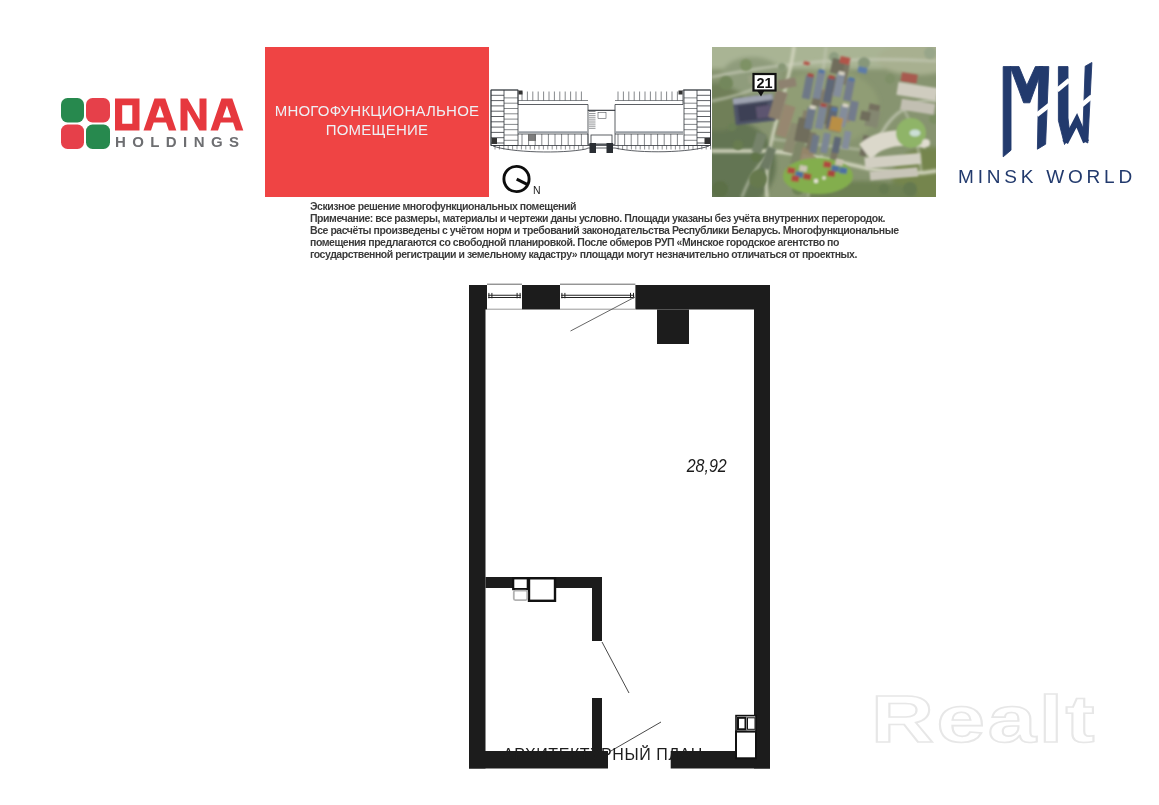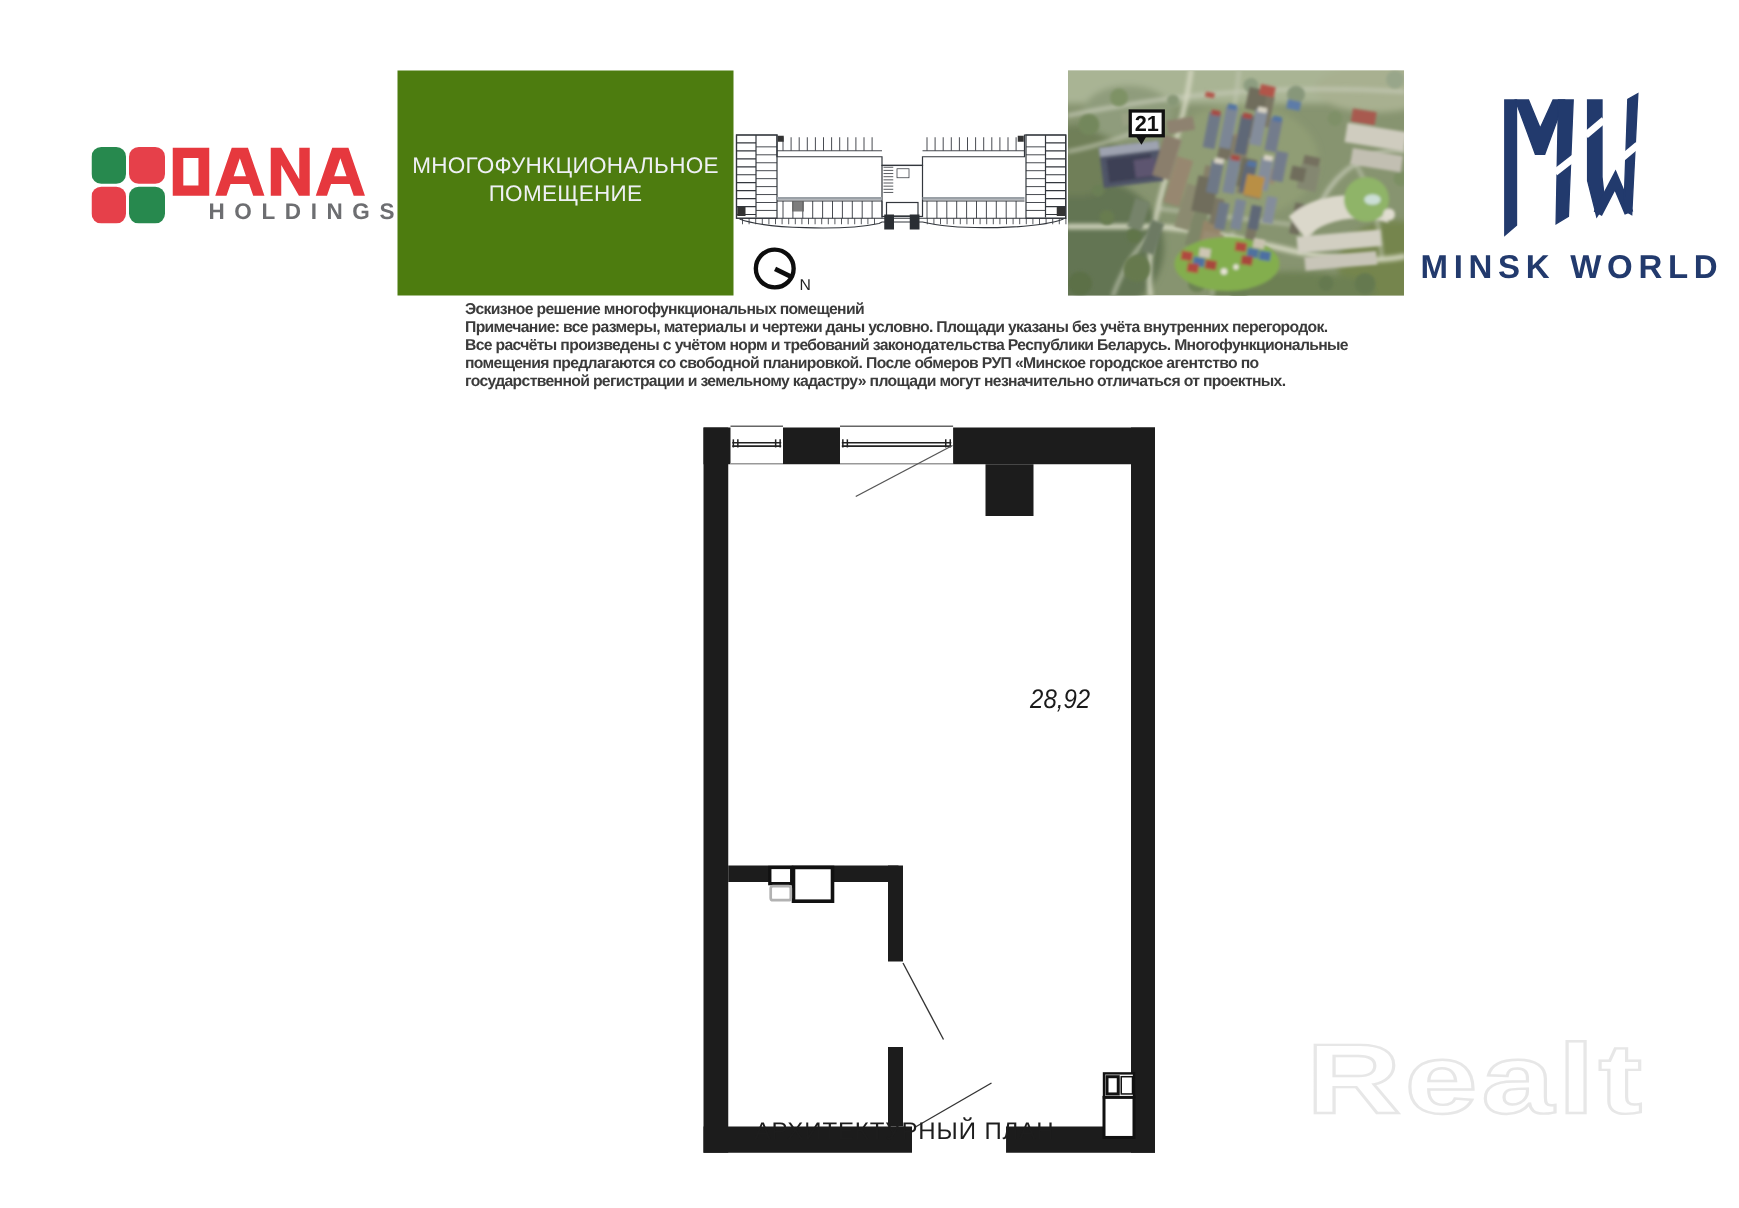--- a/index.html
+++ b/index.html
@@ -18,23 +18,23 @@
 
 <svg width="132" height="33" viewBox="0 0 132 33" style="position:absolute;left:115px;top:97.5px">
 <g fill="#e6383e">
 <path fill-rule="evenodd" d="M0,0.5 H24.5 V32.5 H0 Z M7.2,7.3 H17.3 V25.7 H7.2 Z"></path>
 <path fill-rule="evenodd" transform="translate(-5.2,0)" d="M44.7,0.5 L55.5,0.5 L66.5,32.5 L59,32.5 L56.3,24.6 L43.9,24.6 L41.2,32.5 L33.7,32.5 Z M50.1,7.5 L54.2,19.5 L46,19.5 Z"></path>
 <path transform="translate(-4,0)" d="M69.5,32.5 L69.5,0.5 L76.5,0.5 L88.5,21.5 L88.5,0.5 L95.5,0.5 L95.5,32.5 L88.3,32.5 L76.5,12 L76.5,32.5 Z"></path>
 <path fill-rule="evenodd" transform="translate(-3.2,0)" d="M109.7,0.5 L120.5,0.5 L131.5,32.5 L124,32.5 L121.3,24.6 L108.9,24.6 L106.2,32.5 L98.7,32.5 Z M115.1,7.5 L119.2,19.5 L111,19.5 Z"></path>
 </g>
     </svg>
 
-<div class="abs" style="left:115px;top:134px;width:140px;color:#6d6e71;font-weight:700;font-size:15px;letter-spacing:6.4px;line-height:1;margin-left:24px;">HOLDINGS</div>
-
-<div class="abs" style="left:265px;top:47px;width:224px;height:150px;background:#4d7c0f;color:#eef0f4;display:flex;align-items:center;justify-content:center;text-align:center;">
+<div class="abs" style="left:115px;top:134px;width:140px;color:#6d6e71;font-weight:700;font-size:15px;letter-spacing:6.4px;line-height:1;">HOLDINGS</div>
+
+<div class="abs" style="left:265px;top:47px;width:224px;height:150px;background:#ef4444;color:#eef0f4;display:flex;align-items:center;justify-content:center;text-align:center;">
 <div style="padding-bottom:5px;font-size:15px;line-height:19px;letter-spacing:0.2px;">МНОГОФУНКЦИОНАЛЬНОЕ<br>ПОМЕЩЕНИЕ</div>
 </div>
 
 <svg width="222" height="70" viewBox="0 0 222 70" style="position:absolute;left:490px;top:88px">
 <g fill="none" stroke="#33373d" stroke-width="0.8">
 
 <path d="M1,2 L28,2 L28,16.5 L98,16.5 L98,22.3 L125,22.3 L125,16.5 L193,16.5 L193,2 L220.5,2 L220.5,57.5 L1,57.5 Z"></path>
 
 <rect x="1" y="2" width="27" height="55.5"></rect>
 <line x1="14" y1="2" x2="14" y2="57"></line>
@@ -245,21 +245,21 @@
 <path d="M66.2,86.5 L77.8,64.2 L87,86.0" fill="none" stroke="#223a6d" stroke-width="6.2"></path>
 <polygon points="86.2,10.2 92.9,6.5 88.8,87.0 83.6,84.0"></polygon>
 </g>
 <g fill="#fff">
 <rect x="36" y="51.8" width="16" height="4.6" transform="rotate(-38 44 54.1)"></rect>
 <rect x="56.2" y="26.8" width="16" height="4.6" transform="rotate(-40 64.2 29.1)"></rect>
 <rect x="80.5" y="42.8" width="14" height="4.6" transform="rotate(-40 87.5 45.1)"></rect>
 </g>
     </svg>
 
-<div class="abs" style="left:947px;top:167px;width:200px;text-align:center;color:#223a6d;font-weight:700;font-size:22px;letter-spacing:3.8px;line-height:1;">MINSK&nbsp;WORLD</div>
+<div class="abs" style="left:947px;top:167px;width:200px;text-align:center;color:#223a6d;font-weight:400;font-size:19px;letter-spacing:3.8px;line-height:1;">MINSK&nbsp;WORLD</div>
 
 <div class="abs" style="left:310px;top:200px;width:660px;font-size:10.5px;line-height:12px;font-weight:700;color:#3b3b3b;letter-spacing:-0.45px;white-space:nowrap;">
 Эскизное решение многофункциональных помещений<br>
 Примечание: все размеры, материалы и чертежи даны условно. Площади указаны без учёта внутренних перегородок.<br>
 Все расчёты произведены с учётом норм и требований законодательства Республики Беларусь. Многофункциональные<br>
 помещения предлагаются со свободной планировкой. После обмеров РУП «Минское городское агентство по<br>
 государственной регистрации и земельному кадастру» площади могут незначительно отличаться от проектных.
 </div>
 
 <svg width="330" height="520" viewBox="0 0 330 520" style="position:absolute;left:460px;top:280px">

